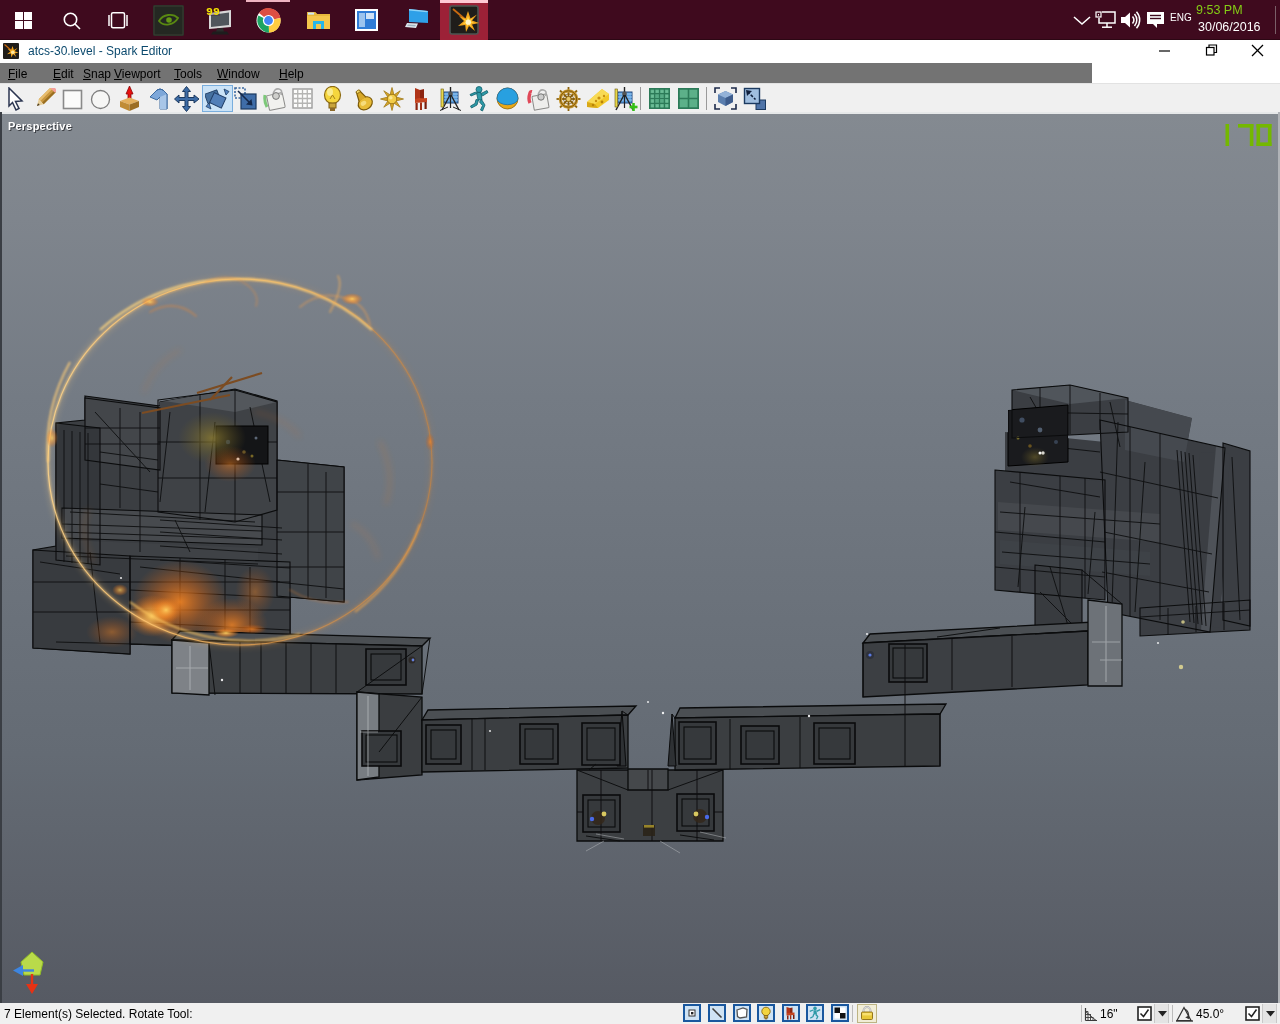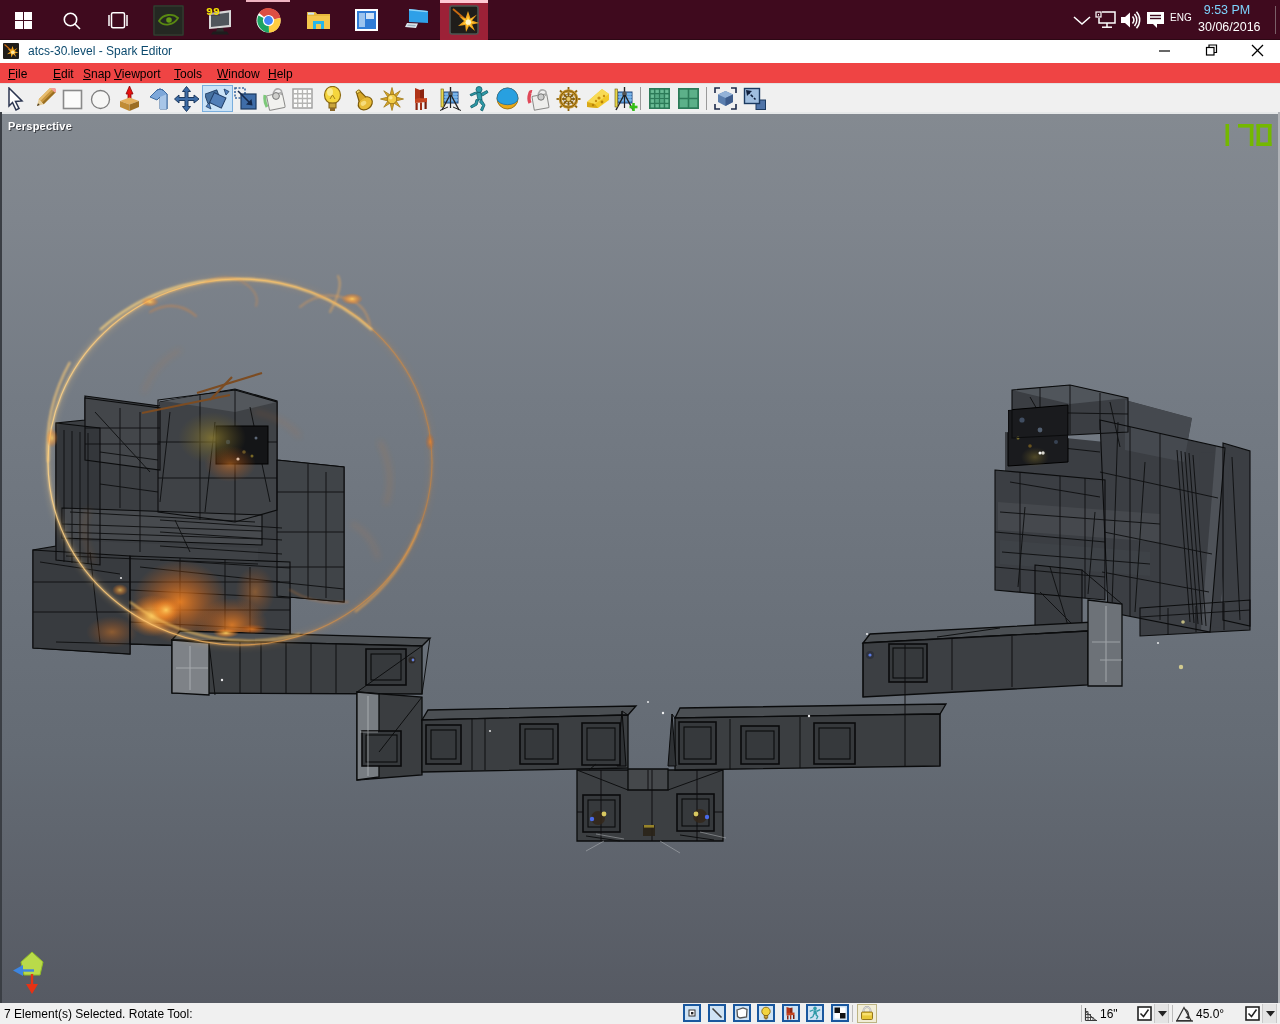--- a/index.html
+++ b/index.html
@@ -1,18 +1,18 @@
 <!DOCTYPE html>
 <html><head><meta charset="utf-8"><style>
 *{margin:0;padding:0;box-sizing:border-box}
 html,body{width:1280px;height:1024px;overflow:hidden;font-family:"Liberation Sans",sans-serif;background:#fff;position:relative}
 .abs{position:absolute}
 #taskbar{position:absolute;left:0;top:0;width:1280px;height:40px;background:#3f0a1e;border-bottom:1px solid #2c0714}
 #titlebar{position:absolute;left:0;top:40px;width:1280px;height:23px;background:#fff}
-#menubar{position:absolute;left:0;top:63px;width:1280px;height:20px;background:#ef4444;font-size:12px;color:#000}
+#menubar{position:absolute;left:0;top:63px;width:1092px;height:20px;background:#737373;font-size:12px;color:#000}
 #menubar span{position:absolute;top:4px}
 #menubar u{text-decoration:underline}
 #toolbar{position:absolute;left:0;top:83px;width:1280px;height:29px;background:#f0f0f0;border-top:1px solid #e2e2e2}
 #viewport{position:absolute;left:0;top:112px;width:1280px;height:891px;background:linear-gradient(180deg,#848a91 0%,#7f858d 12%,#747b84 32%,#6c737c 52%,#646b74 72%,#5d626b 87%,#565a63 100%);border-left:2px solid #3a3e44;border-right:2px solid #b4b7ba}
 #statusbar{position:absolute;left:0;top:1003px;width:1280px;height:21px;background:#f0f0f0;font-size:12px;color:#000}
 .tseg{position:absolute;top:0;height:2px;background:#efb3c1}
 .tbtn{position:absolute;top:0;height:40px}
 .persp{position:absolute;left:8px;top:8px;color:#fff;font-size:11px;font-weight:bold;text-shadow:1px 1px 0 #3a3d42;letter-spacing:0.2px}
 .sbtn{position:absolute;top:1px;width:18px;height:18px;background:#cfe3f4;border:2px solid #19579e}
 </style></head>
@@ -116,21 +116,21 @@
       <path d="M12.5 5.5 A5.5 5.5 0 0 1 12.5 12.5" fill="none" stroke="#fff" stroke-width="1.5"></path>
       <path d="M14.5 3 A9 9 0 0 1 14.5 15" fill="none" stroke="#fff" stroke-width="1.5"></path>
       <path d="M16.5 0.8 A12.2 12.2 0 0 1 16.5 17.2" fill="none" stroke="#fff" stroke-width="1.5"></path>
     </svg>
  <svg class="abs" style="left:1146px;top:11px" width="19" height="19">
       <path d="M1 1 L18 1 L18 13 L11 13 L11 17 L7 13 L1 13 Z" fill="#fff"></path>
       <line x1="4" y1="4.5" x2="15" y2="4.5" stroke="#3f0a1e" stroke-width="1.4"></line>
       <line x1="4" y1="7.5" x2="15" y2="7.5" stroke="#3f0a1e" stroke-width="1.4"></line>
     </svg>
  <div class="abs" style="left:1170px;top:12px;color:#fff;font-size:10px">ENG</div>
- <div class="abs" style="left:1196px;top:3px;width:62px;color:#7dd3fc;font-size:12.5px;text-align:center">9:53 PM</div>
+ <div class="abs" style="left:1196px;top:3px;width:62px;color:#84cc16;font-size:12.5px;text-align:left">9:53 PM</div>
  <div class="abs" style="left:1198px;top:20px;width:68px;color:#fff;font-size:12.5px;text-align:left">30/06/2016</div>
  <div class="abs" style="left:1275px;top:6px;width:1px;height:28px;background:#7a5f68"></div>
 </div>
 
 <div id="titlebar">
  <svg class="abs" style="left:3px;top:3px" width="16" height="16">
       <rect width="16" height="16" rx="1" fill="#1f1d1a"></rect>
       <line x1="1.5" y1="1.5" x2="9" y2="8" stroke="#c96a10" stroke-width="1.2"></line>
       <g transform="translate(9.5,9)">
         <polygon points="0,-6 1.4,-2 5,-4 2.2,-0.8 6,0.6 2.2,1.4 3.8,5 0.6,2 -1.2,5.5 -1.6,1.6 -5.5,2.2 -2.2,-0.6 -5,-3.4 -1.4,-2" fill="#f2a51d"></polygon>
@@ -151,21 +151,21 @@
  </svg>
 </div>
 
 <div id="menubar">
  <span style="left:8px"><u>F</u>ile</span>
  <span style="left:53px"><u>E</u>dit</span>
  <span style="left:83px"><u>S</u>nap</span>
  <span style="left:114px"><u>V</u>iewport</span>
  <span style="left:174px"><u>T</u>ools</span>
  <span style="left:217px"><u>W</u>indow</span>
- <span style="left:268px"><u>H</u>elp</span>
+ <span style="left:279px"><u>H</u>elp</span>
 </div>
 
 <div id="toolbar">
 
  <svg class="abs" style="left:6px;top:3px" width="20" height="24">
       <polygon points="3,1 16,14 9.5,14.5 13,21.5 10,23 6.5,15.5 3,19" fill="#fff" stroke="#2b3550" stroke-width="1.5"></polygon>
     </svg>
 
  <svg class="abs" style="left:32px;top:4px" width="24" height="23">
       <g transform="rotate(45 12 11)">

